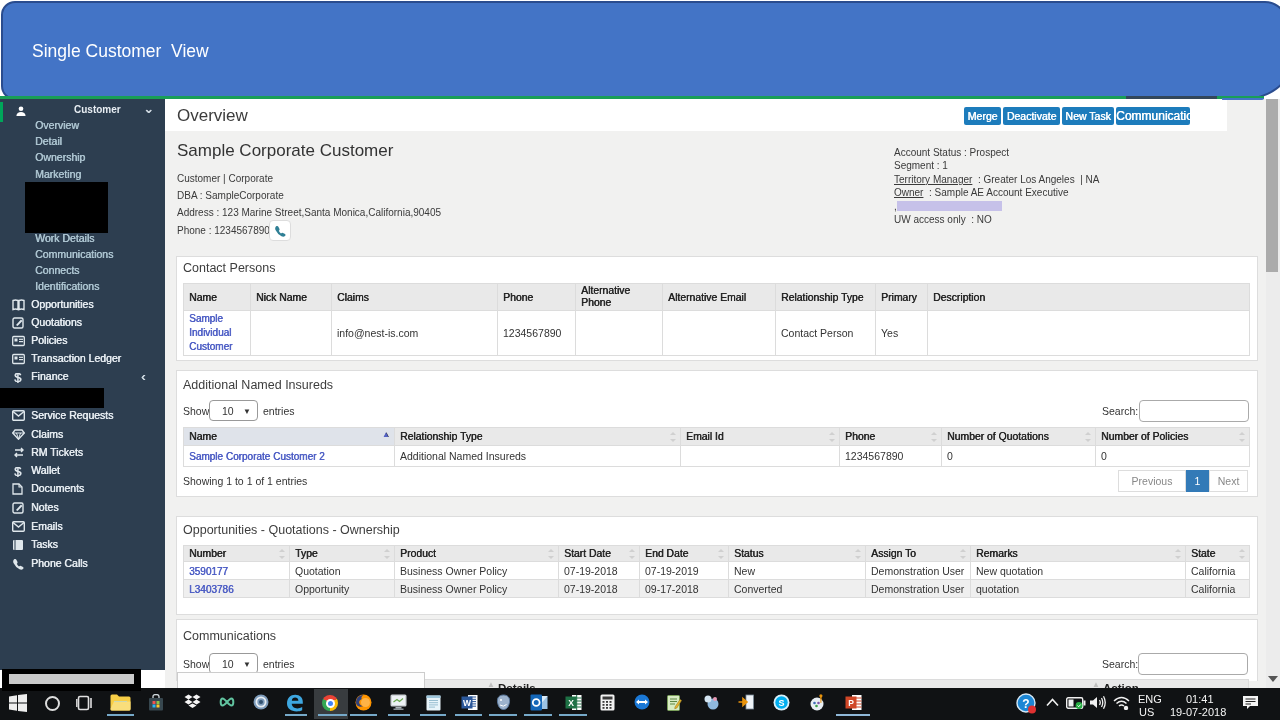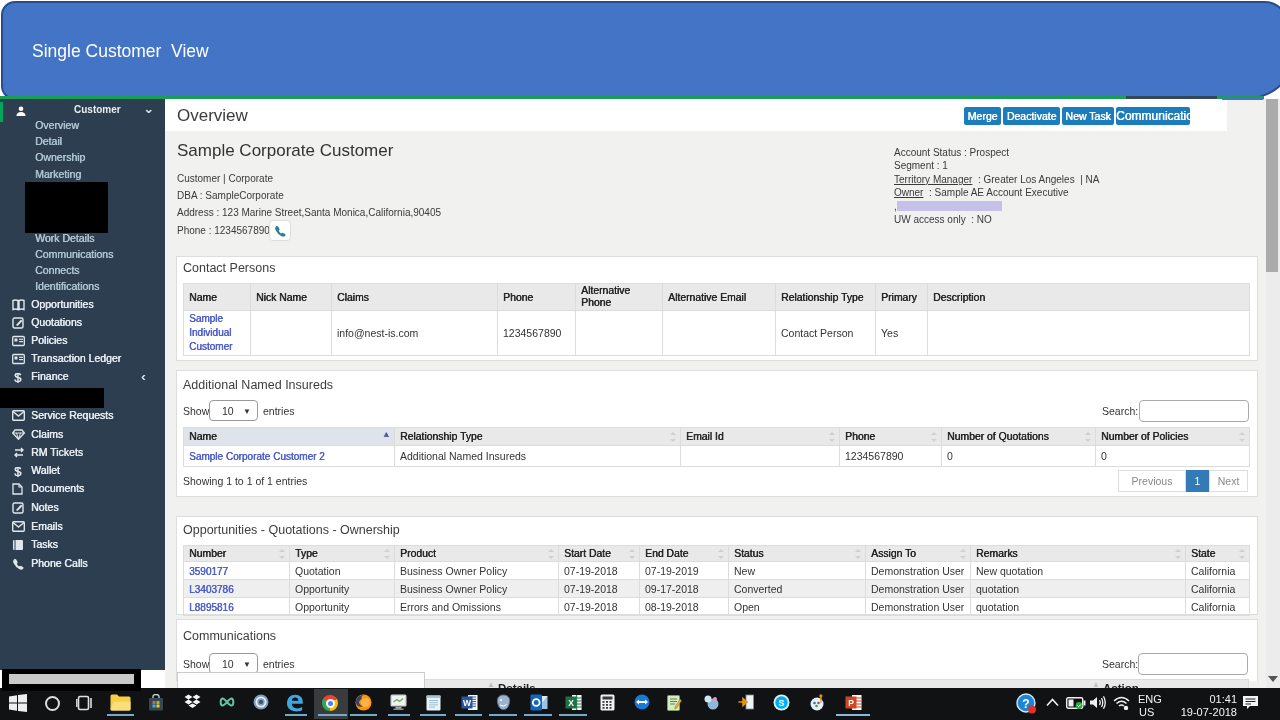--- a/index.html
+++ b/index.html
@@ -393,31 +393,20 @@
               <td><a class="lk" style="font-weight:normal;">L3403786</a></td>
               <td>Opportunity</td>
               <td>Business Owner Policy</td>
               <td>07-19-2018</td>
               <td>09-17-2018</td>
               <td>Converted</td>
               <td>Demonstration User</td>
               <td>quotation</td>
               <td>California</td>
             </tr>
-        <tr style="height:18px;">
-              <td><a class="lk" style="font-weight:normal;">L8895816</a></td>
-              <td>Opportunity</td>
-              <td>Errors and Omissions</td>
-              <td>07-19-2018</td>
-              <td>08-19-2018</td>
-              <td>Open</td>
-              <td>Demonstration User</td>
-              <td>quotation</td>
-              <td>California</td>
-            </tr>
       </tbody>
         </table>
     </div>
 
     <div class="card" style="top:520px; height:62px; border-bottom:none;">
       <div class="ctitle" style="top:9px;">Communications</div>
       <div class="showsel" style="left:6px; top:38px;">Show</div>
       <div class="selbox" style="left:32px; top:33px;">
           <span class="v">10</span>
           <span class="a">▼</span>
@@ -633,21 +622,21 @@
       <path d="M1 5.5 L4 5.5 L8 2 L8 13 L4 9.5 L1 9.5 Z" fill="#f0f0f0"></path>
       <path d="M10.5 5 Q12 7.5 10.5 10 M12.5 3 Q15 7.5 12.5 12 M14.5 1.2 Q18 7.5 14.5 13.8" stroke="#f0f0f0" stroke-width="1.3" fill="none"></path>
     </svg>
 
   <svg class="tbi" style="left:1112px; top:696px;" width="19" height="14" viewBox="0 0 19 14">
       <path d="M2 5 Q9.5 -2 17 5 M4.5 7.5 Q9.5 3 14.5 7.5 M7 10 Q9.5 8 12 10" stroke="#f0f0f0" stroke-width="1.5" fill="none"></path>
       <circle cx="14" cy="12" r="2.2" fill="#f0f0f0"></circle>
     </svg>
 
   <div class="abs" style="left:1138px; top:693px; color:#f5f5f5; font-size:11px; line-height:12.5px;">ENG<br><span style="margin-left:1px;margin-top:11px;">US</span></div>
-  <div class="abs" style="left:1170px; top:693px; width:67px; color:#f5f5f5; font-size:11px; line-height:12.5px; text-align:right;"><span style="margin-left:16px;">01:41</span><br>19-07-2018</div>
+  <div class="abs" style="left:1170px; top:693px; width:67px; color:#f5f5f5; font-size:11px; line-height:12.5px; text-align:left;"><span style="margin-left:16px;">01:41</span><br>19-07-2018</div>
 
   <svg class="tbi" style="left:1242px; top:695px;" width="17" height="16" viewBox="0 0 17 16">
       <path d="M1 1 L16 1 L16 11 L8 11 L5 14 L5 11 L1 11 Z" fill="#f5f5f5"></path>
       <path d="M3.5 4 H13.5 M3.5 6.5 H13.5 M3.5 9 H9" stroke="#222" stroke-width="1.1"></path>
     </svg>
 
   <div class="abs" style="left:2px; top:669px; width:139px; height:22px; background:#000;"></div>
   <div class="abs" style="left:9px; top:674px; width:125px; height:10px; background:#c9c9c9;"></div>
 
 </div>

